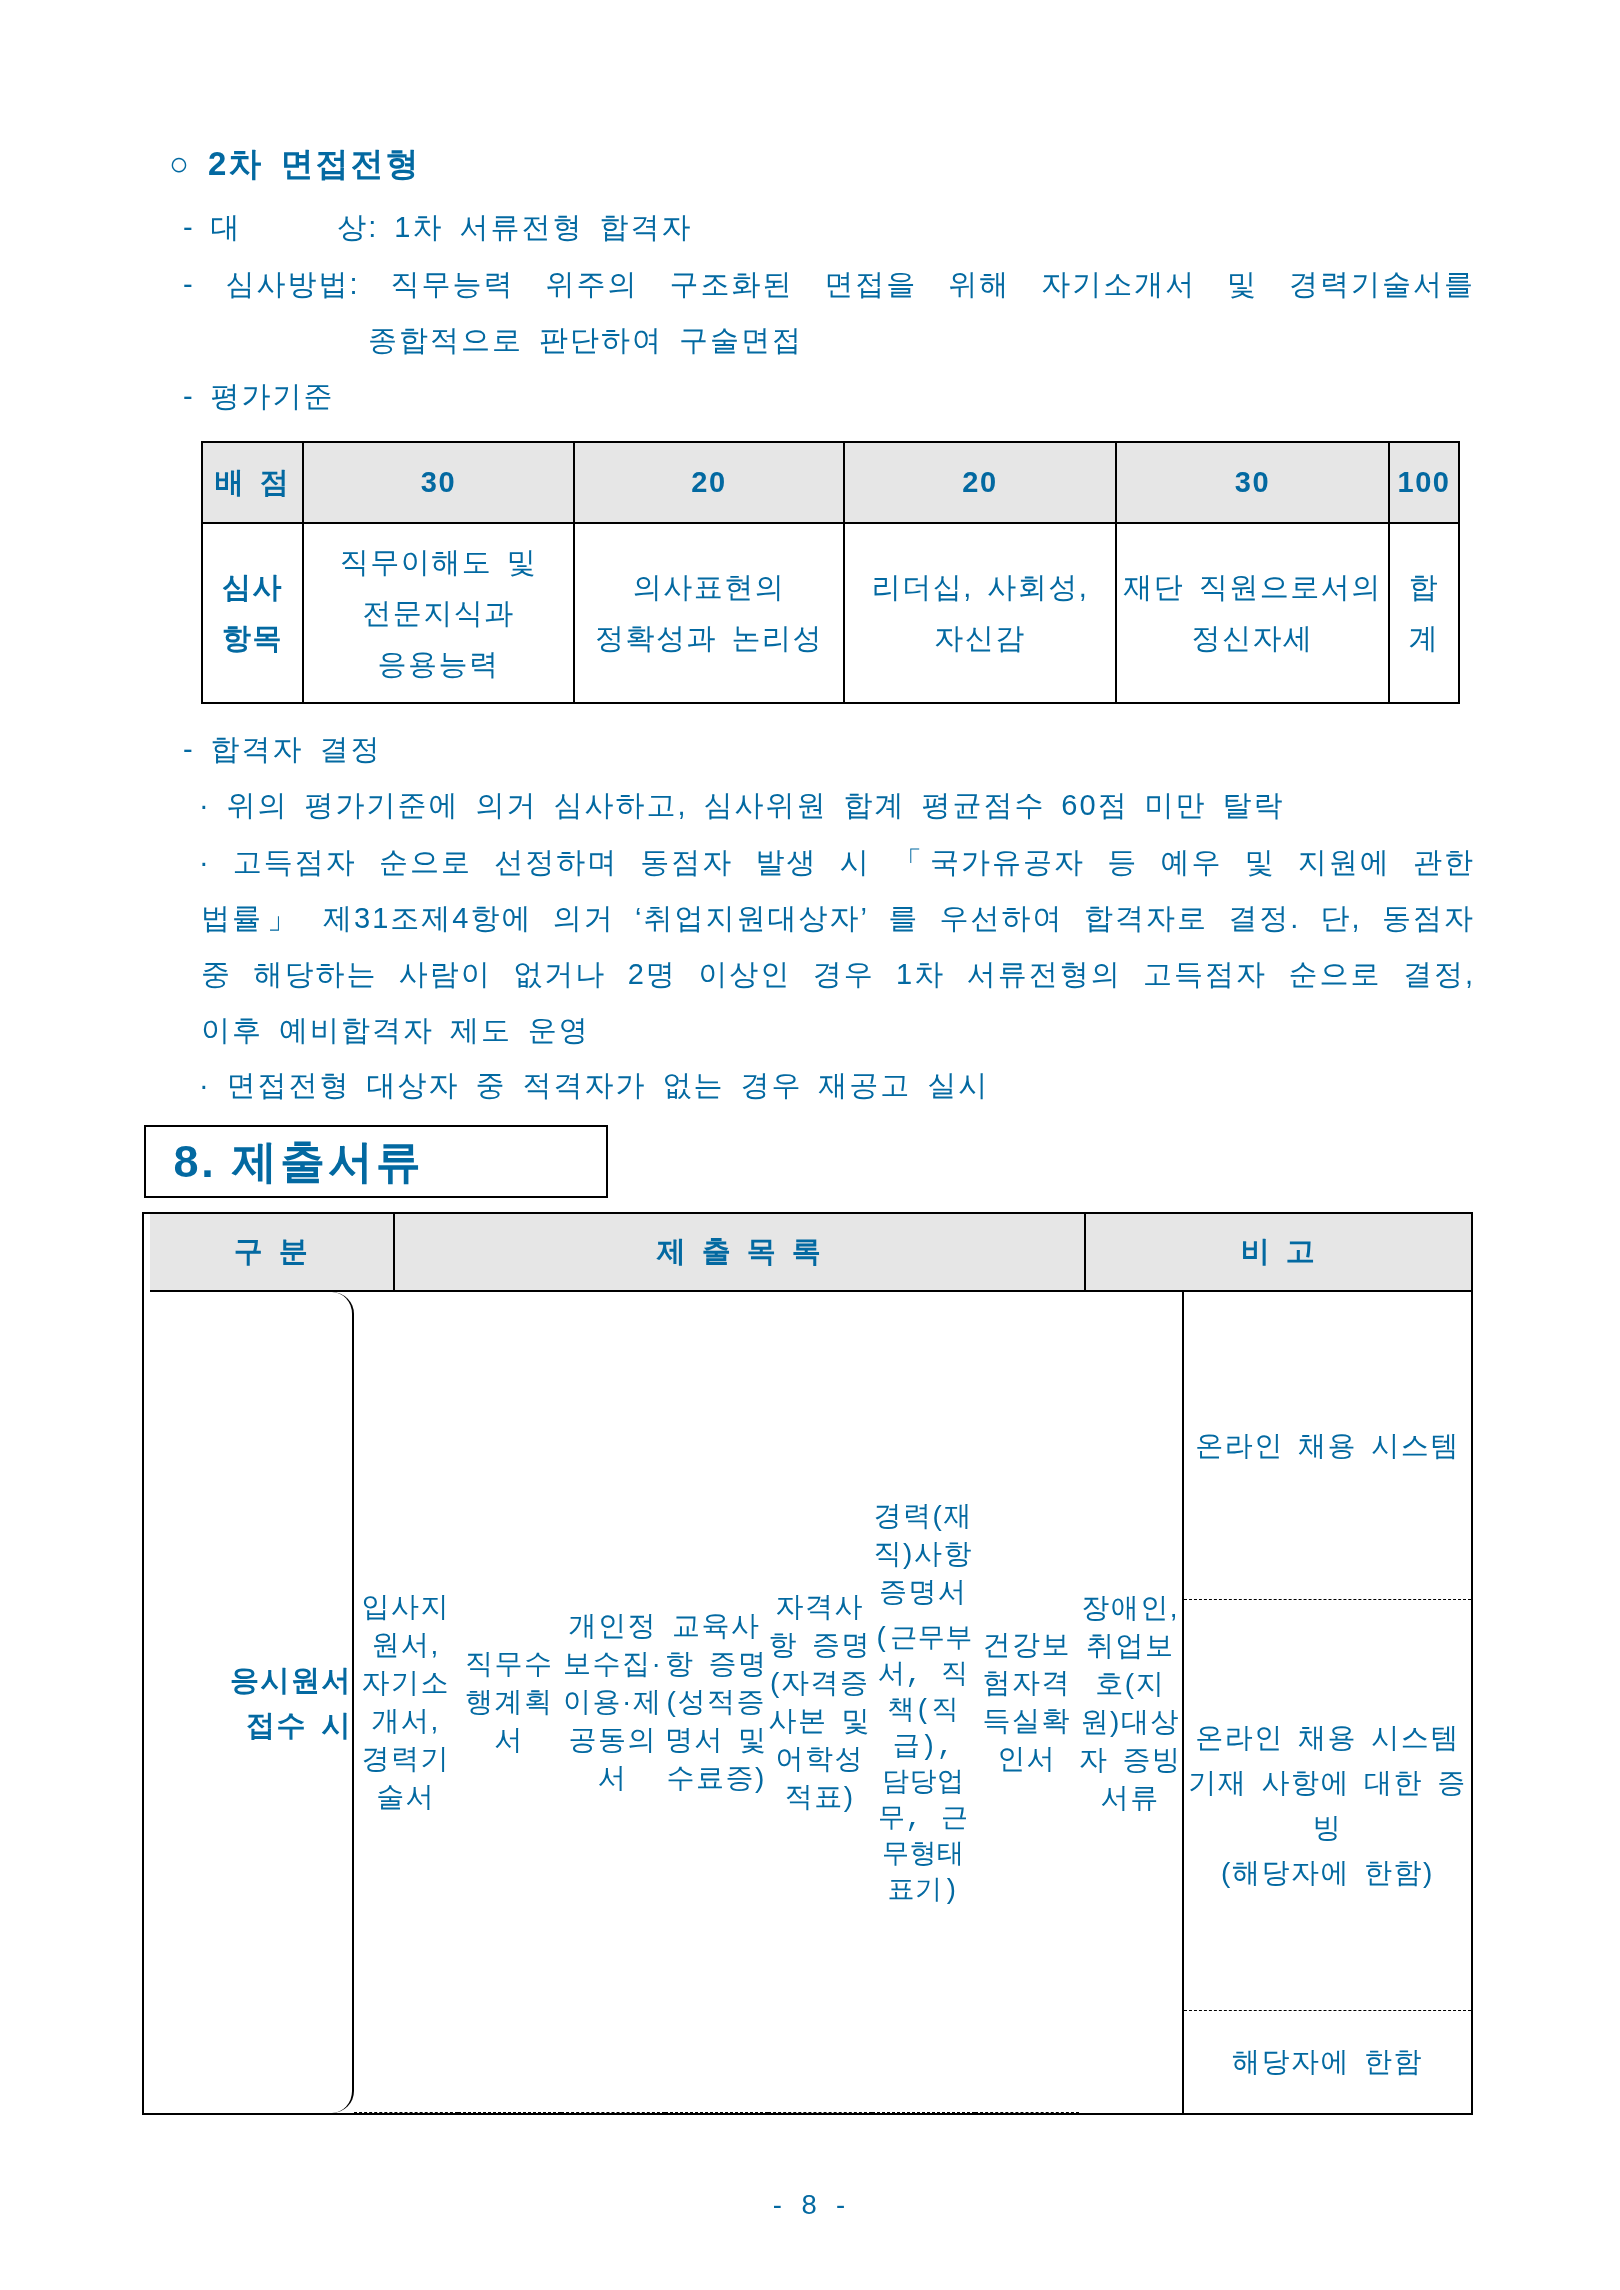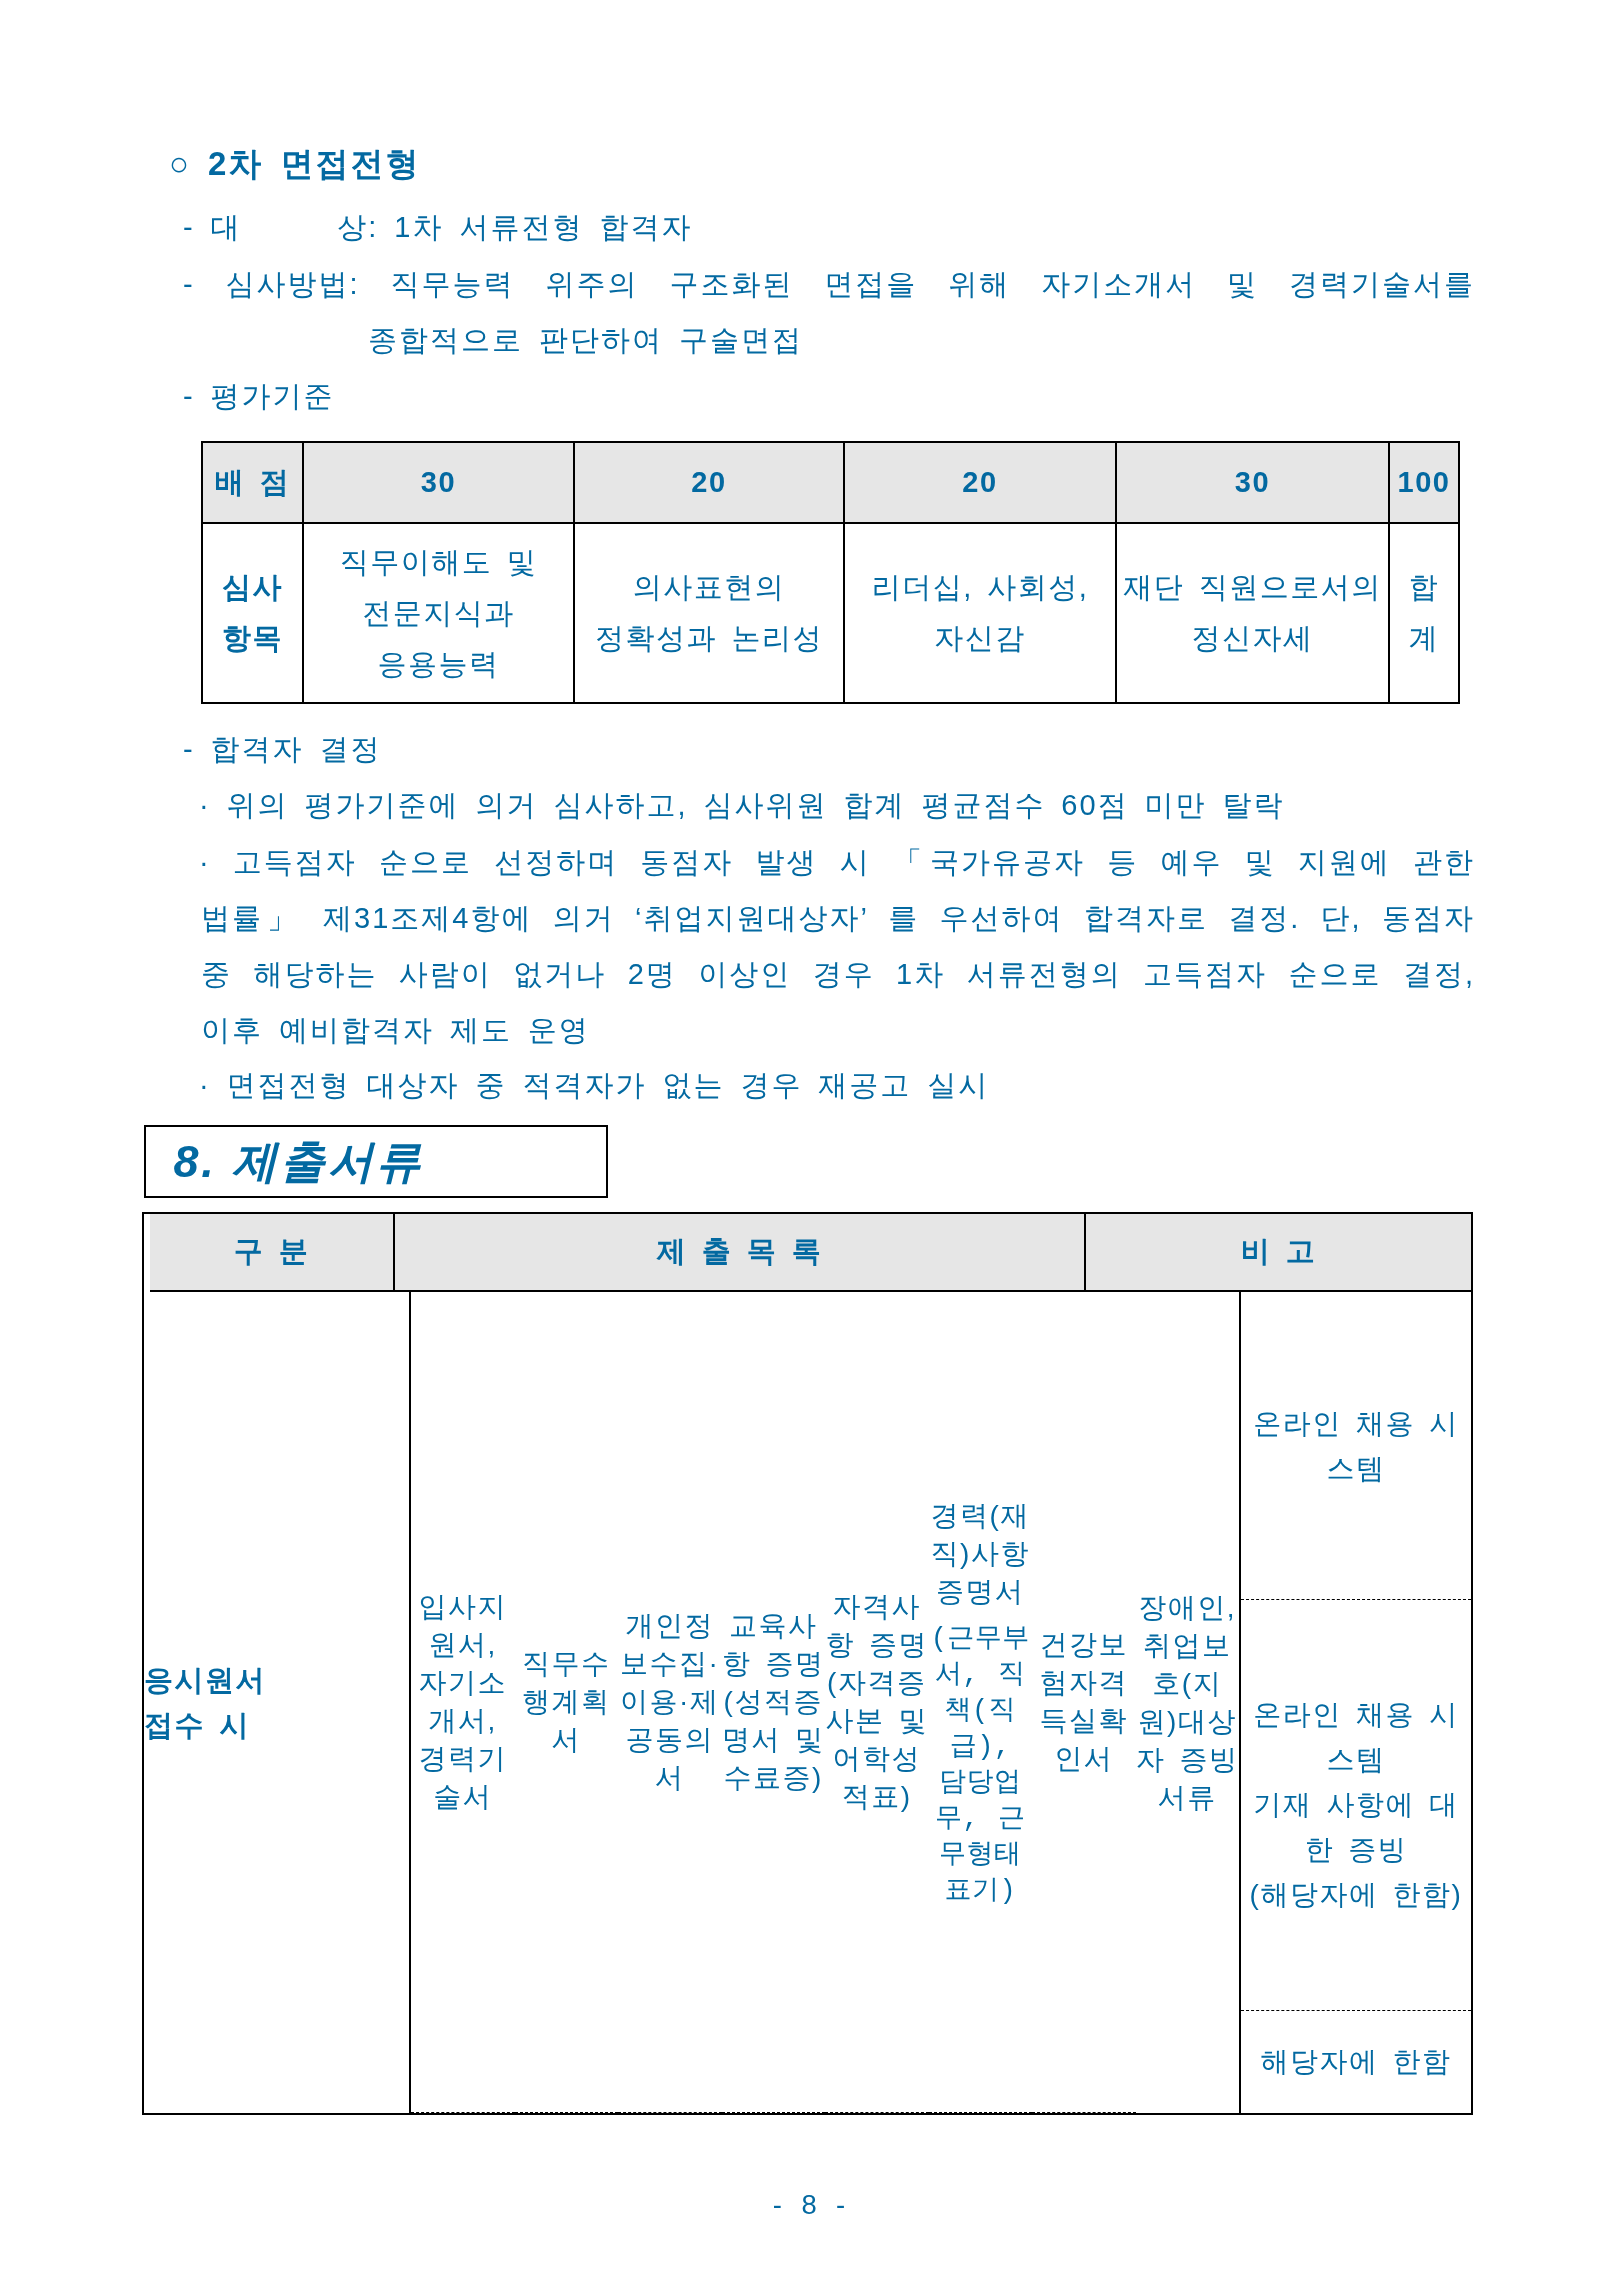--- a/index.html
+++ b/index.html
@@ -60,21 +60,21 @@
   .c3 { width:272px; } .c4 { width:273px; } .c5 { flex:1; }
   .bold { font-weight:bold; }
   
   .sec8 {
     position:absolute; left:144px; top:1125px;
     width:464px; height:73px;
     border:2px solid #000;
     box-sizing:border-box;
     display:flex; align-items:center;
     padding-left:27.4px;
-    font-size:45px; font-weight:bold; letter-spacing:2.9px;font-style:italic;
+    font-size:45px; font-weight:bold; letter-spacing:2.9px;
   }
   
   .t2 {
     position:absolute; left:142px; top:1212px;
     width:1331px; height:903px;
     border:2px solid #000;
     box-sizing:border-box;
     display:flex; flex-direction:column;
     font-size:28px; letter-spacing:1.5px; word-spacing:4.9px;
   }
@@ -86,27 +86,27 @@
   }
   .t2h {
     box-sizing:border-box;
     border-right:2px solid #000;
     display:flex; align-items:center; justify-content:center;
   }
   .t2h:last-child { border-right:none; }
   .w-cat { width:245px; } .w-items { width:691px; } .w-rem { flex:1; }
   .t2-body { flex:1; display:flex; min-height:0; }
   .t2-cat {
-    width:267px;
-    box-sizing:border-box;
-    border-right:2px solid #000;
-    display:flex; flex-direction:column;
-    align-items:flex-start; justify-content:center;
-    text-align:center;
-    font-weight:bold; font-size:29px; line-height:45px;
+    width:210px;
+    box-sizing:border-box;
+    border-right:2px solid #000;
+    display:flex; flex-direction:column;
+    align-items:flex-end; justify-content:center;
+    text-align:center;
+    font-weight:bold; font-size:29px; line-height:45px;border-radius:22px;
   }
   .t2-items {
     width:830px;
     box-sizing:border-box;
     border-right:2px solid #000;
     display:flex; flex-direction:row;
   }
   .t2-item {
     flex:1;
     box-sizing:border-box;

